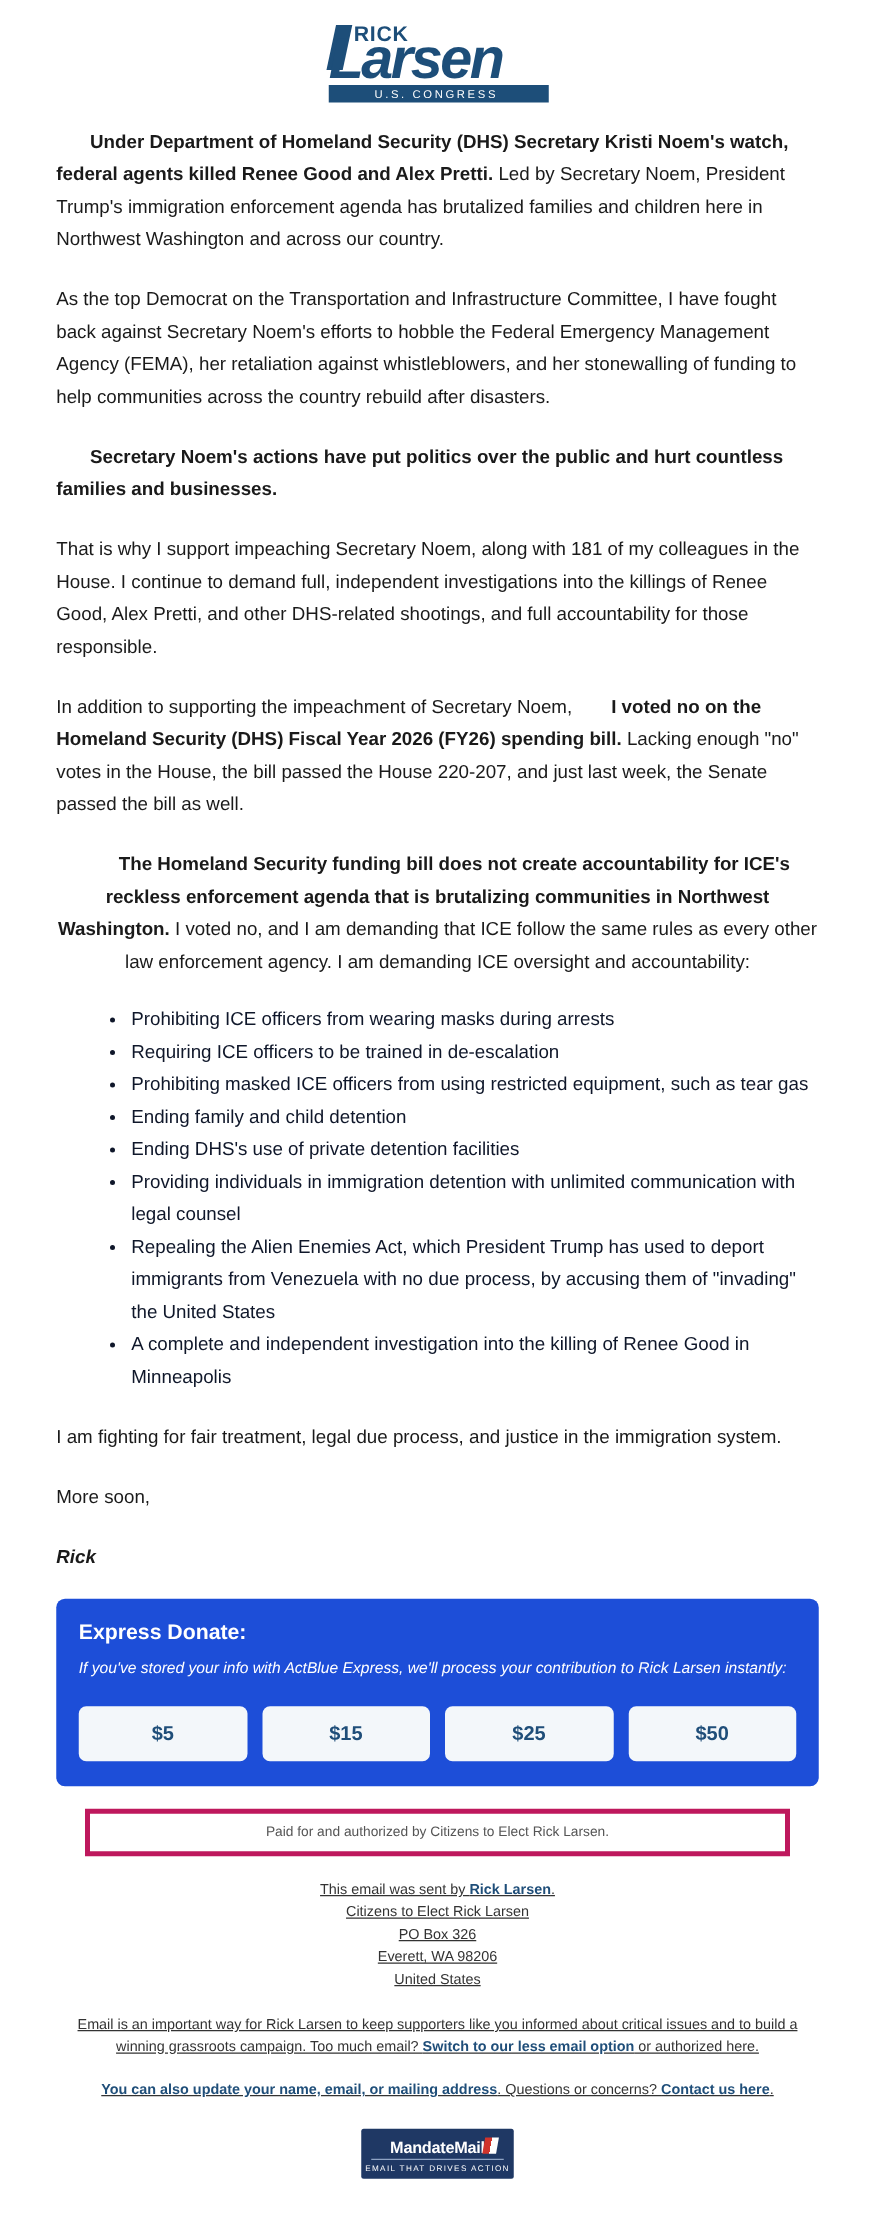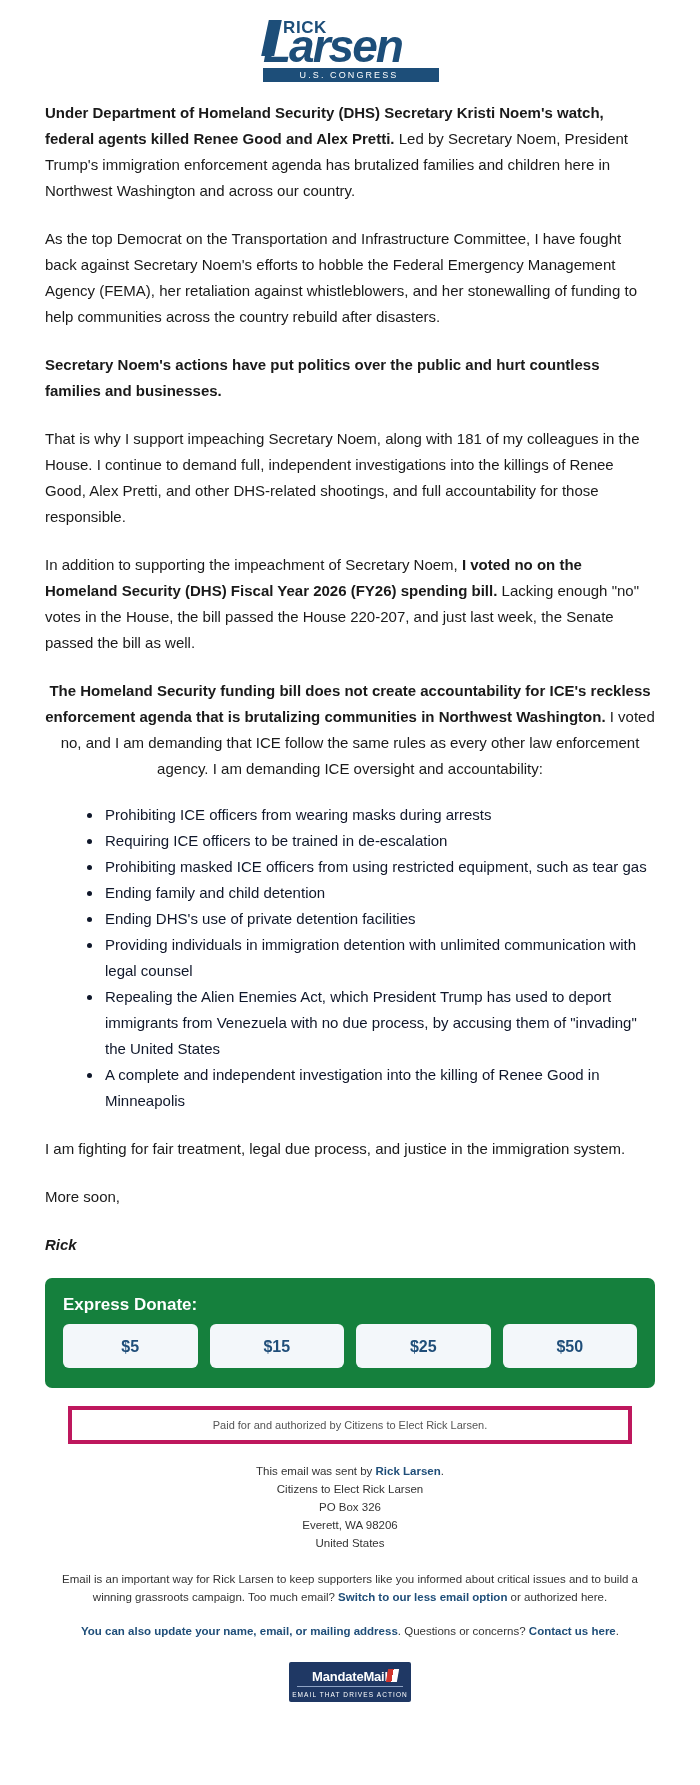--- a/index.html
+++ b/index.html
@@ -91,21 +91,21 @@
   .body-wrap p {
     margin: 0 0 22px 0;
     font-size: 15px;
     line-height: 26px;
     color: #1a1a1a;
   }
   .body-wrap p.tight {
     margin-bottom: 20px;
     text-align: center;
   }
-  .b { font-weight: bold; }
+  .b { font-weight: bold; margin-left: 27px; }
   ul.demands {
     margin: 0 0 22px 0;
     padding-left: 58px;
     list-style: disc;
   }
   ul.demands li {
     font-size: 15px;
     line-height: 26px;
     color: #0f172a;
     margin: 0;
@@ -114,21 +114,21 @@
   p.signature {
     font-style: italic;
     font-weight: bold;
     font-size: 15px;
     margin-bottom: 20px;
   }
 
   
   .donate-box {
     margin: 6px 45px 0 45px;
-    background: #15803d;
+    background: #1d4ed8;
     border-radius: 7px;
     padding: 16px 18px 20px 18px;
   }
   .donate-title {
     color: #ffffff;
     font-size: 17px;
     font-weight: bold;
     margin: 0 0 8px 0;
     line-height: 22px;
   }
@@ -167,20 +167,21 @@
     font-size: 11px;
     color: #555555;
     line-height: 16px;
   }
 
   
   .footer {
     padding: 18px 45px 0 45px;
     text-align: center;
     color: #333333;
+    text-decoration: underline;
   }
   .footer .sent-by {
     font-size: 11.5px;
     line-height: 18px;
   }
   .footer .sent-by .nm {
     font-weight: bold;
     color: #1f4e79;
   }
   .footer .addr {
@@ -306,20 +307,21 @@
       <li>A complete and independent investigation into the killing of Renee Good in Minneapolis</li>
     </ul>
 
     <p>I am fighting for fair treatment, legal due process, and justice in the immigration system.</p>
     <p>More soon,</p>
     <p class="signature">Rick</p>
   </div>
 
   <div class="donate-box">
     <div class="donate-title">Express Donate:</div>
+    <div class="donate-sub">If you've stored your info with ActBlue Express, we'll process your contribution to Rick Larsen instantly:</div>
     <div class="amount-row">
       <button class="amount-btn">$5</button>
       <button class="amount-btn">$15</button>
       <button class="amount-btn">$25</button>
       <button class="amount-btn">$50</button>
     </div>
   </div>
 
   <div class="disclaimer">Paid for and authorized by Citizens to Elect Rick Larsen.</div>
 

